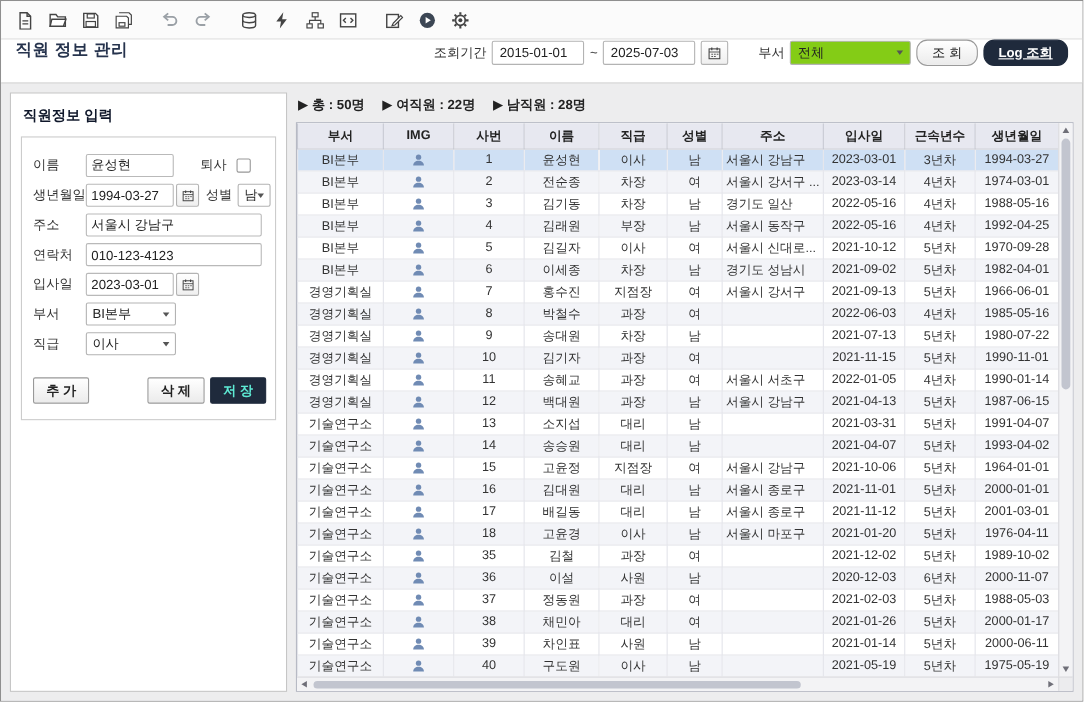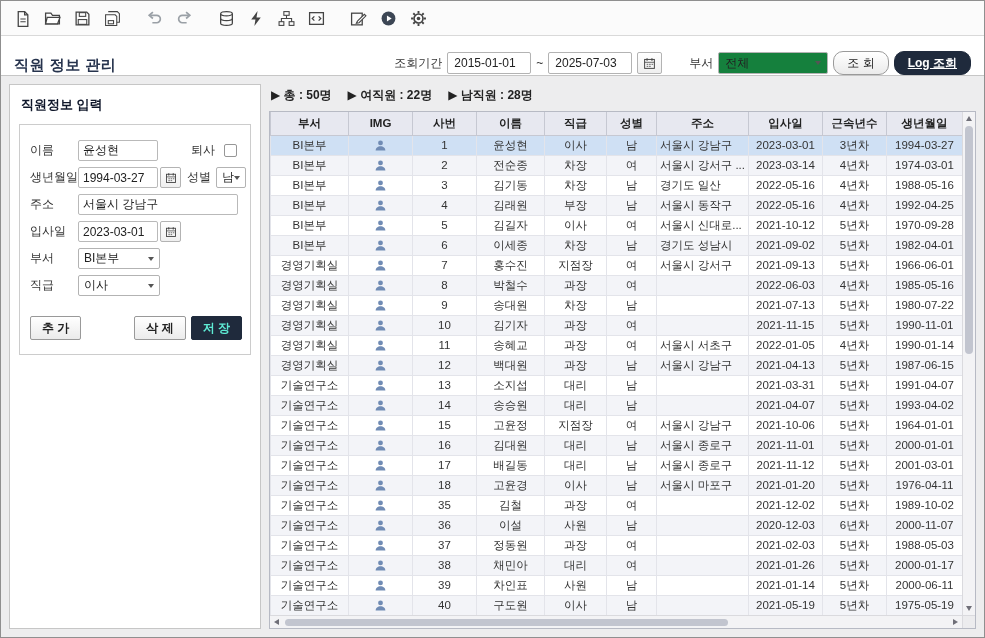--- a/index.html
+++ b/index.html
@@ -7,30 +7,30 @@
   body { font-family:"Liberation Sans","DejaVu Sans",sans-serif; background:#fff; }
   .app { width:985px; height:638px; border:1px solid #8f8f8f; display:flex; flex-direction:column; background:#ededee; }
 
   
   .toolbar { height:35px; background:#fbfbfb; border-bottom:1px solid #d9d9d9; display:flex; align-items:center; padding:0 8px; gap:3px; flex:0 0 auto; }
   .tool { width:27px; height:27px; border:none; background:transparent; display:flex; align-items:center; justify-content:center; cursor:pointer; border-radius:3px; }
   .tool svg { width:17px; height:17px; }
   .tool.gap { margin-left:12px; }
 
   
-  .titlebar { height:40px; background:#fff; border-bottom:1px solid #c6c6c6; display:flex; align-items:flex-end; padding:0 13px; flex:0 0 auto; }
+  .titlebar { height:40px; background:#fff; border-bottom:1px solid #c6c6c6; display:flex; align-items:flex-start; padding:0 13px; flex:0 0 auto; }
   .page-title { font-size:15px; font-weight:bold; color:#26334d; letter-spacing:0.5px; }
   .controls { margin-left:auto; display:flex; align-items:center; gap:5px; }
   .lbl { font-size:12px; color:#333; }
   .lbl.spaced { margin-left:22px; }
   .txt { height:22px; border:1px solid #b3b3b3; font-size:12px; padding:0 6px; color:#222; background:#fff; border-radius:2px; font-family:inherit; }
   .txt.date { width:84px; }
   .icon-btn { width:25px; height:22px; border:1px solid #b3b3b3; background:linear-gradient(#fff,#efefef); border-radius:2px; display:flex; align-items:center; justify-content:center; cursor:pointer; }
   .icon-btn svg { width:13px; height:13px; }
-  .select { height:22px; border:1px solid #b3b3b3; background:#15803d; border-radius:2px; display:flex; align-items:center; padding:0 6px; font-size:12px; color:#222; cursor:pointer; }
+  .select { height:22px; border:1px solid #b3b3b3; background:#84cc16; border-radius:2px; display:flex; align-items:center; padding:0 6px; font-size:12px; color:#222; cursor:pointer; }
   .select .caret { margin-left:auto; width:0; height:0; border-left:3.5px solid transparent; border-right:3.5px solid transparent; border-top:4.5px solid #555; }
   .select.w110 { width:110px; }
   .btn { height:24px; padding:0 13px; border:1px solid #9a9a9a; background:linear-gradient(#fff,#ebebeb); font-size:12px; color:#222; border-radius:10px; cursor:pointer; font-family:inherit; }
   .btn.dark { background:#1f2a3c; color:#fff; border-color:#1f2a3c; font-weight:bold;text-decoration:underline; }
 
   
   .content { flex:1; display:flex; padding:8px; gap:8px; background:#ededee; overflow:hidden; }
 
   
   .left-panel { width:252px; background:#fff; border:1px solid #c6c6c6; padding:9px; flex:0 0 auto; }
@@ -38,21 +38,21 @@
   .form-box { border:1px solid #ccc; padding:15px 8px 14px 10px; }
   .frow { display:flex; align-items:center; margin-bottom:6px; height:21px; }
   .flabel { width:48px; font-size:12px; color:#333; flex:0 0 auto; }
   .flabel.auto { width:auto; }
   .fin { height:21px; border:1px solid #b9b9b9; font-size:12px; padding:0 4px; color:#222; border-radius:2px; font-family:inherit; }
   .w80 { width:80px; } .w160 { width:160px; }
   .fin.email { font-size:10.5px; }
   .cal-btn { width:21px; height:21px; margin-left:2px; border:1px solid #b3b3b3; background:linear-gradient(#fff,#efefef); border-radius:2px; display:flex; align-items:center; justify-content:center; cursor:pointer; flex:0 0 auto; }
   .cal-btn svg { width:12px; height:12px; }
   .checkbox { width:13px; height:13px; border:1px solid #979797; background:#fff; display:inline-block; border-radius:2px; cursor:pointer; }
-  .ml24 { margin-left:33px; margin-right:9px; }
+  .ml24 { margin-left:24px; margin-right:9px; }
   .ml6 { margin-left:6px; margin-right:5px; }
   .fselect { height:21px; border:1px solid #b3b3b3; background:#fff; border-radius:2px; display:flex; align-items:center; padding:0 5px; font-size:12px; color:#222; cursor:pointer; }
   .fselect .caret { margin-left:auto; width:0; height:0; border-left:3.5px solid transparent; border-right:3.5px solid transparent; border-top:4.5px solid #555; }
   .w36 { width:36px; } .w82 { width:82px; }
   .form-buttons { display:flex; gap:5px; margin-top:20px; }
   .fbtn { height:24px; padding:0 11px; border:1px solid #999; background:linear-gradient(#fff,#ebebeb); font-size:12px; font-weight:bold; color:#222; border-radius:2px; cursor:pointer; font-family:inherit; }
   .fbtn.dark { background:#1f2a3c; color:#5eead4; border-color:#1f2a3c; }
   .push { margin-left:auto; }
 
   
@@ -232,20 +232,24 @@
             <span>남</span>
             <span class="caret"></span>
           </div>
         </div>
 
         <div class="frow">
           <label class="flabel">주소</label>
           <input class="fin w160" value="서울시 강남구" style="">
         </div>
 
+        <div class="frow">
+          <label class="flabel">연락처</label>
+          <input class="fin w160" value="010-123-4123" style="">
+        </div>
 
 
         <div class="frow">
           <label class="flabel">입사일</label>
           <input class="fin w80" value="2023-03-01" style="">
           <button class="cal-btn">
             <svg viewBox="0 0 16 16">
                 <rect x="2" y="3" width="12" height="11" fill="none" stroke="#444" stroke-width="1.2"></rect>
                 <path d="M2 6.5h12" stroke="#444"></path>
                 <path d="M5 1.5v3M11 1.5v3" stroke="#444" stroke-width="1.4"></path>

